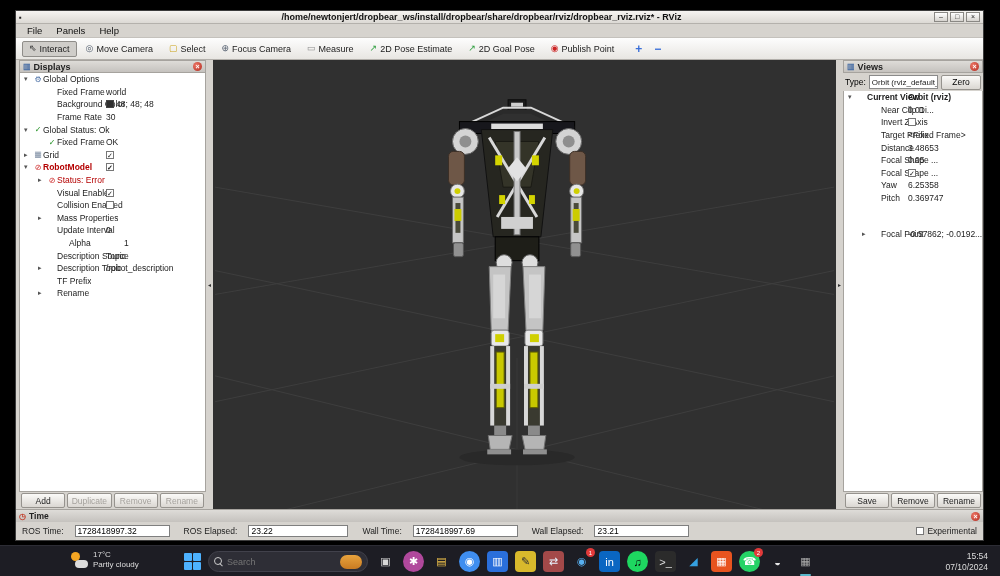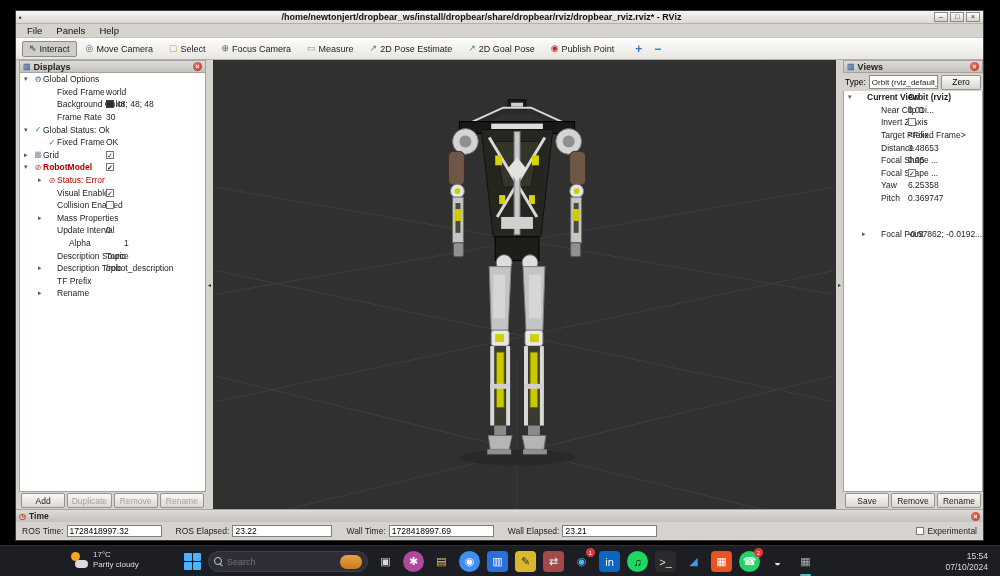--- a/index.html
+++ b/index.html
@@ -48,21 +48,21 @@
   .viewport svg{display:block;width:100%;height:100%}
   .splitter{position:absolute;top:0;bottom:0;width:7px;background:#d6d3ce;display:flex;align-items:center;justify-content:center}
   .split-l{left:190px}.split-r{left:820px}
   .split-arrow{font-size:6px;color:#333}
 
   
   .timepanel{height:31px;display:flex;flex-direction:column;border-top:1px solid #a6a39e;flex:none}
   .thead{height:12px;background:linear-gradient(#dedcd8,#c5c2be);display:flex;align-items:center;padding:0 3px;font-size:8.5px;font-weight:bold;color:#222}
   .thead .ic{margin-right:3px;font-size:8px;color:#c2402e}
   .tfields{flex:1;display:flex;align-items:center;padding:0 6px;font-size:8.5px;position:relative;background:#d6d3ce}
-  .tfield{display:flex;align-items:center;gap:3px;margin-right:14px;color:#222}
+  .tfield{display:flex;align-items:center;gap:11px;margin-right:14px;color:#222}
   .tinput{height:12px;border:1px solid #7f7f7f;background:#fff;font-size:8.5px;padding:0 2px;font-family:"Liberation Sans",sans-serif;width:95px}
   .tfield:nth-child(2) .tinput{width:100px}
   .tfield:nth-child(3) .tinput{width:105px}
   .experimental{position:absolute;right:6px;display:flex;gap:3px;align-items:center;font-size:8.5px;color:#222}
 
   
   .taskbar{position:absolute;left:0;right:0;bottom:0;height:31px;background:#1d1d24;border-top:1px solid #2c2c34}
   .weather{position:absolute;left:70px;top:4px;display:flex;align-items:center;gap:5px;color:#ddd}
   .wicon{position:relative;width:18px;height:18px}
   .wsun{position:absolute;left:1px;top:1px;width:9px;height:9px;border-radius:50%;background:#f5a623}

